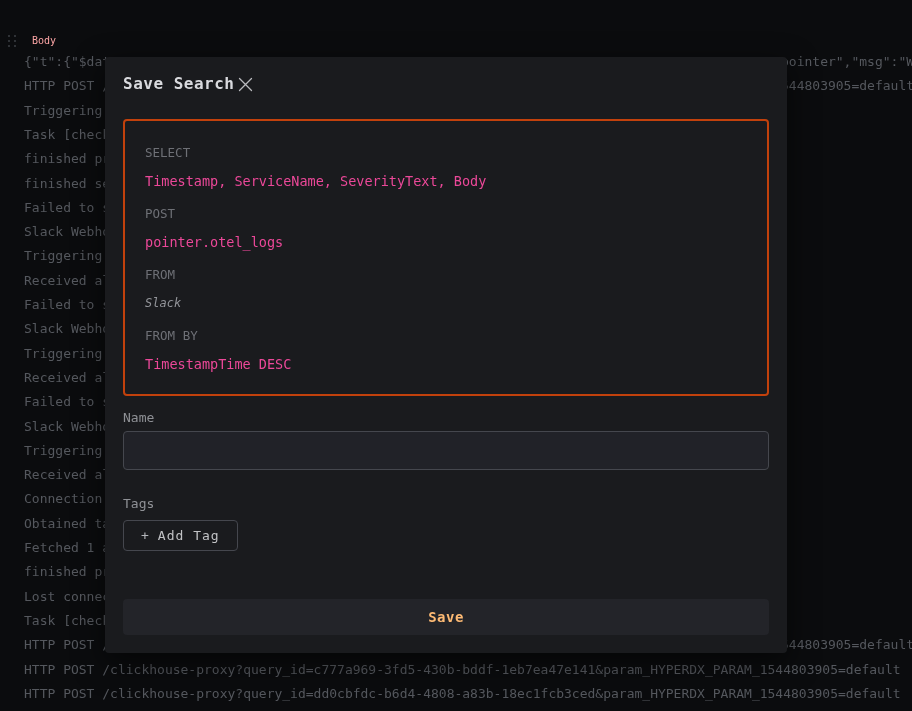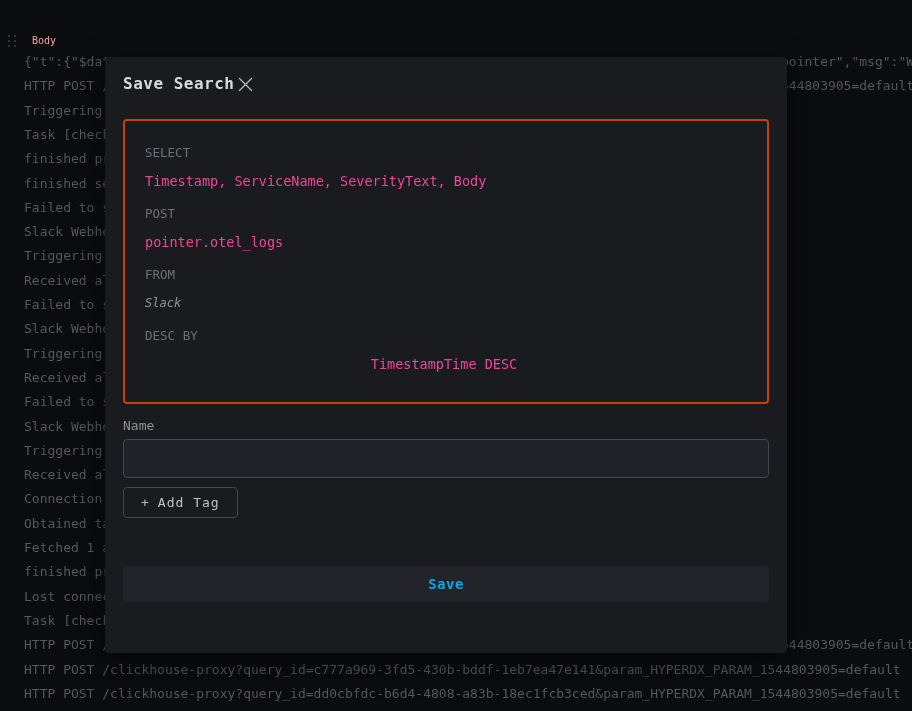--- a/index.html
+++ b/index.html
@@ -45,41 +45,41 @@
   }
   .close-btn svg { display:block; }
 
   .query-box {
     margin-top:24px; border:2px solid #c2410c; border-radius:4px;
     padding:24px 24px 22px 20px; background:#1a1b1e;
   }
   .q-label { color:#6e7076; font-size:12.5px; line-height:15px; margin-bottom:14px; }
   .q-value { color:#ec4899; font-size:13.5px; line-height:15px; margin-bottom:17px; }
   .q-none  { color:#93959a; font-size:12px; font-style:italic; line-height:14px; margin-bottom:18px; }
-  .q-last  { margin-bottom:8px;text-align:center; }
+  .q-last  { margin-bottom:0; }
 
   .field-label { margin-top:14px; color:#8f9196; font-size:13px; line-height:15px; }
   .name-input {
     margin-top:6px; width:100%; height:39px;
     background:#212228; border:1px solid #45474e; border-radius:4px;
     color:#ced0d4; font-family:inherit; font-size:13px; padding:0 12px; outline:none;
   }
   .tags-label { margin-top:26px; }
   .add-tag-btn {
     margin-top:9px; display:inline-flex; align-items:center; gap:9px;
     height:31px; padding:0 17px;
     background:transparent; border:1px solid #45474e; border-radius:4px;
     color:#c1c2c5; font-family:inherit; font-size:13px; cursor:pointer;
   }
   .add-tag-btn .plus { font-weight:400; color:#b4b6bb; }
   .add-tag-btn .lbl  { font-weight:400; letter-spacing:1px; }
   .save-btn {
     margin-top:48px; width:100%; height:36px;
     background:#232429; border:none; border-radius:4px;
-    color:#0ea5e9; font-family:inherit; font-size:14px; font-weight:700;
+    color:#fdba74; font-family:inherit; font-size:14px; font-weight:700;
     letter-spacing:.5px; cursor:default;
   }
 </style>
 </head>
 <body>
 
 <div class="bg-layer">
   <span class="drag-dots">
     <i></i>
       <i></i>
@@ -131,27 +131,28 @@
       </button>
     </div>
 
     <div class="query-box">
       <div class="q-label">SELECT</div>
       <div class="q-value">Timestamp, ServiceName, SeverityText, Body</div>
       <div class="q-label">POST</div>
       <div class="q-value">pointer.otel_logs</div>
       <div class="q-label">FROM</div>
       <div class="q-none">Slack</div>
-      <div class="q-label">DESC BY</div>
+      <div class="q-label">FROM BY</div>
       <div class="q-value q-last">TimestampTime DESC</div>
     </div>
 
     <div class="field-label">Name</div>
     <input class="name-input" type="text" value="" style="">
 
+    <div class="field-label tags-label">Tags</div>
     <button class="add-tag-btn">
       <span class="plus">+</span>
       <span class="lbl">Add Tag</span>
     </button>
 
     <button class="save-btn" disabled="">Save</button>
   </div>
 </div>
 
 </body></html>

